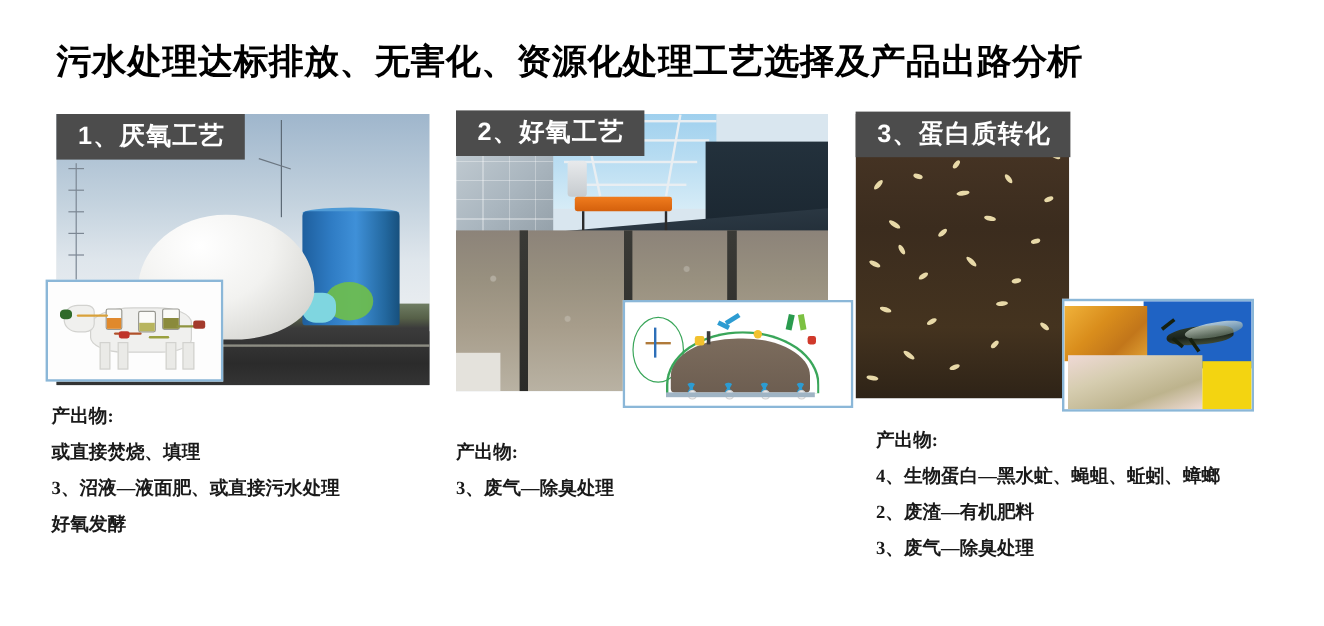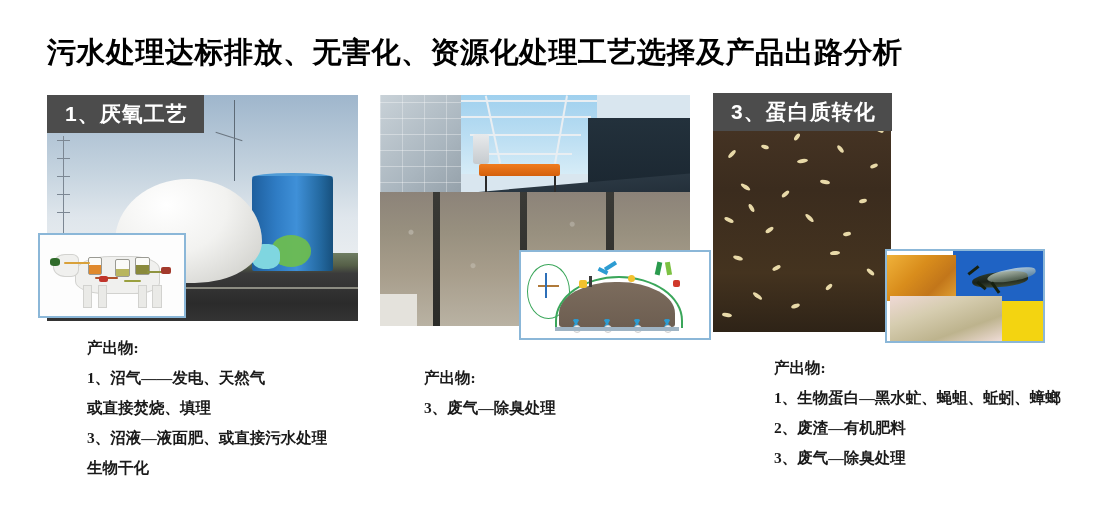--- a/index.html
+++ b/index.html
@@ -34,21 +34,21 @@
   .inset{
     position:absolute;z-index:14;
     border:2px solid #8bb7d8;background:#ffffff;
     box-sizing:border-box;overflow:hidden;
   }
 
   
   .caption{
     position:absolute;
     font-family:"Liberation Serif","DejaVu Serif",serif;
-    font-weight:bold;font-size:15.5px;color:#1a1a1a;margin-left:44px;
+    font-weight:bold;font-size:15.5px;color:#1a1a1a;
   }
   .caption .ln{line-height:30px;white-space:nowrap;}
 
   
   .sky1{position:absolute;left:0;top:0;width:100%;height:72%;
         background:linear-gradient(180deg,#9fb6cc 0%,#c3d2de 45%,#dfe6ec 75%,#e9edf0 100%);}
   .ground1{position:absolute;left:0;bottom:0;width:100%;height:30%;
         background:linear-gradient(180deg,#6f7d63 0%,#566048 18%,#3b3b3b 30%,#2f2f2f 70%,#3c3c3c 100%);}
   .road1{position:absolute;left:0;bottom:0;width:100%;height:20%;
         background:linear-gradient(180deg,#3a3a3a 0%,#2b2b2b 60%,#343434 100%);}
@@ -187,24 +187,23 @@
       <div class="tube" style="left:38%;top:52%;width:16%;background:#b0512a;"></div>
       <div class="tube" style="left:58%;top:55%;width:12%;background:#9aa03f;"></div>
       <div class="tube" style="left:74%;top:45%;width:16%;background:#8f9440;"></div>
       <div style="position:absolute;left:7%;top:29%;width:7%;height:9%;background:#2f6b2a;border-radius:40%;"></div>
       <div style="position:absolute;left:41%;top:50%;width:6%;height:8%;background:#c0342b;border-radius:2px;"></div>
       <div style="position:absolute;left:84%;top:40%;width:7%;height:8%;background:#a33a2c;border-radius:2px;"></div>
     </div>
 
     <div class="caption" style="left:-4px;top:238px;width:330px;">
       <div class="ln">产出物:</div>
-      <div class="ln">1、沼气——发电、天然气</div>
       <div class="ln">或直接焚烧、填理</div>
       <div class="ln">3、沼液—液面肥、或直接污水处理</div>
-      <div class="ln">生物干化</div>
+      <div class="ln">好氧发酵</div>
     </div>
   </div>
 
   <div class="panel" style="left:380px;top:95px;width:310px;height:231px;">
 
     <div class="photo" style="left:0;top:0;width:310px;height:231px;background:#d9e6ef;">
       <div class="hall-sky"></div>
       <div class="roofbeam" style="left:24%;top:2%;width:46%;height:2px;"></div>
       <div class="roofbeam" style="left:26%;top:9%;width:42%;height:2px;"></div>
       <div class="roofbeam" style="left:29%;top:17%;width:36%;height:2px;"></div>
@@ -218,20 +217,21 @@
       <div class="gantry"></div>
       <div class="gantry-leg" style="left:34%;"></div>
       <div class="gantry-leg" style="left:56%;"></div>
       <div class="compost-bed"></div>
       <div class="bed-seam" style="left:17%;"></div>
       <div class="bed-seam" style="left:45%;"></div>
       <div class="bed-seam" style="left:73%;"></div>
       <div style="position:absolute;left:0;bottom:0;width:12%;height:14%;background:#e4e2dc;"></div>
     </div>
 
+    <div class="badge" style="left:0;top:-3px;">2、好氧工艺</div>
 
     <div class="inset" style="left:139px;top:155px;width:192px;height:90px;">
       <div class="c2-bg"></div>
       <div class="circ"></div>
       <div style="position:absolute;left:9%;top:38%;width:11%;height:2px;background:#b07a3a;"></div>
       <div style="position:absolute;left:13%;top:24%;width:2px;height:30%;background:#2d6fb8;"></div>
       <div class="pile"></div>
       <div class="membrane"></div>
       <div style="position:absolute;left:44%;top:14%;width:13px;height:4px;background:#2d9cd2;transform:rotate(-32deg);"></div>
       <div style="position:absolute;left:41%;top:20%;width:10px;height:4px;background:#2d9cd2;transform:rotate(26deg);"></div>
@@ -322,19 +322,19 @@
         <div style="position:absolute;left:26%;top:60%;width:12%;height:3px;background:#16200f;transform:rotate(40deg);"></div>
         <div style="position:absolute;left:40%;top:62%;width:14%;height:3px;background:#16200f;transform:rotate(55deg);"></div>
       </div>
       <div class="q q-larvae-y" style="left:0;top:4%;width:44%;height:52%;"></div>
       <div class="q q-larvae-p" style="left:2%;top:50%;width:72%;height:50%;"></div>
       <div class="q q-yellow" style="left:74%;top:56%;width:26%;height:44%;"></div>
     </div>
 
     <div class="caption" style="left:17px;top:258px;width:350px;">
       <div class="ln">产出物:</div>
-      <div class="ln">1、生物蛋白—黑水虻、蝇蛆、蚯蚓、蟑螂</div>
+      <div class="ln">4、生物蛋白—黑水虻、蝇蛆、蚯蚓、蟑螂</div>
       <div class="ln">2、废渣—有机肥料</div>
       <div class="ln">3、废气—除臭处理</div>
     </div>
   </div>
 
 </div>
 
 </body></html>

